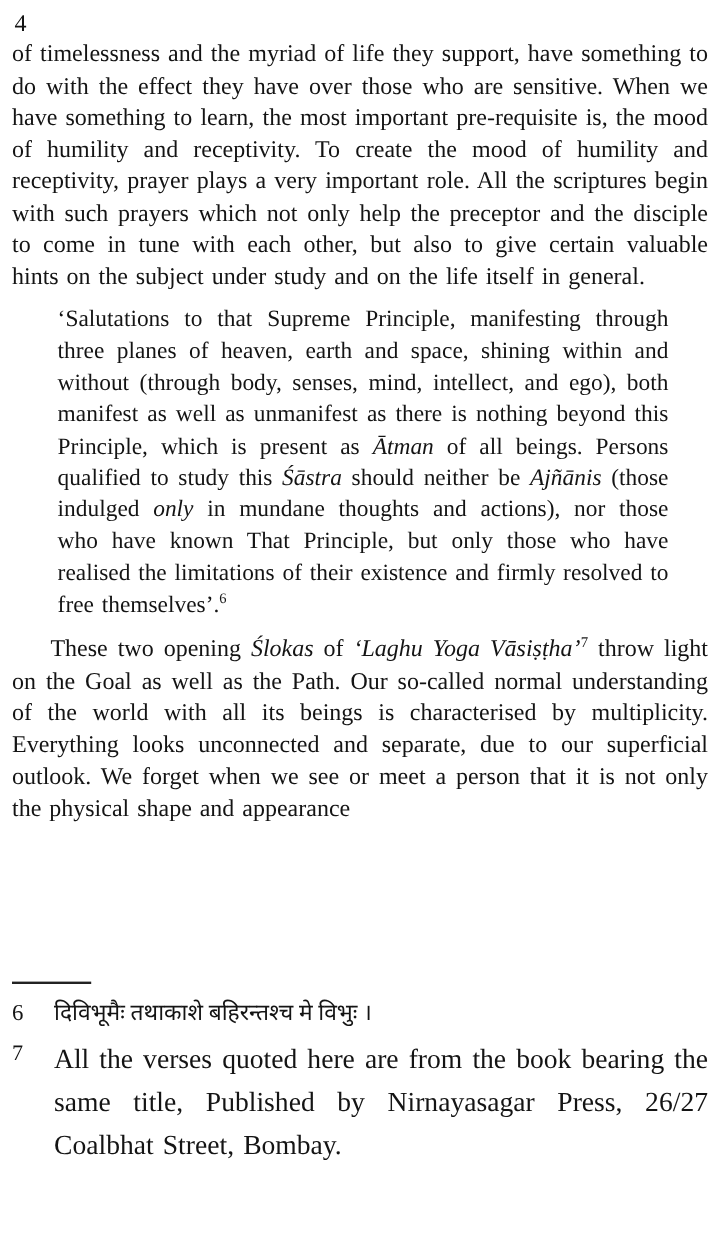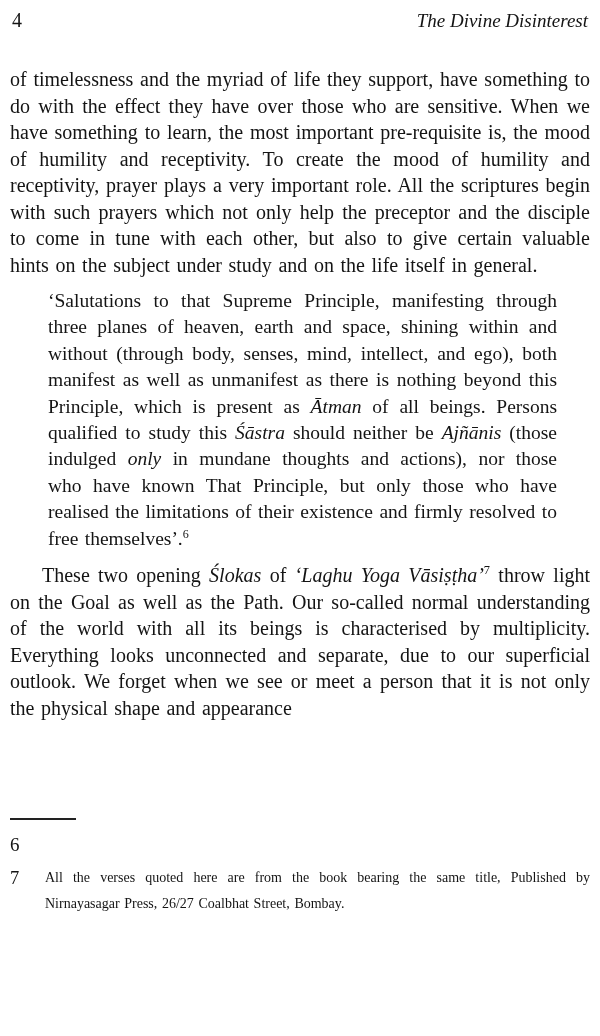--- a/index.html
+++ b/index.html
@@ -27,21 +27,21 @@
   .running-title { font-style: italic; font-size: 19px; }
   .page-number { font-style: normal; }
 
   .body-para {
     margin: 0;
     font-size: 20px;
     line-height: 26.5px;
     text-align: justify;
     word-spacing: 0.08em;
   }
-  .para-first { margin-top: 33px; }
+  .para-first { }
   .quote-block {
     margin: 10px 33px 10px 38px;
     font-size: 19.5px;
     line-height: 26.4px;
     text-align: justify;
     word-spacing: 0.08em;
   }
   .para-indent { text-indent: 32px; }
   sup { font-size: 0.62em; line-height: 0; }
   i { font-style: italic; }
@@ -66,50 +66,50 @@
   }
   .fn-body { flex: 1 1 auto; }
   .devanagari .fn-line, .fn-line {
     font-size: 19px;
     line-height: 31px;
   }
   .fn-line.verse-gap { margin-bottom: 3px; }
   .footnote-latin { margin-top: 5px; }
   .footnote-latin .fn-marker { line-height: 26px; font-size: 18.5px; }
   .fn-text {
-    font-size: 14px;
-    line-height: 26px;
+    font-size: 23px;
+    line-height: 36px;
     text-align: justify;
     word-spacing: 0.08em;
   }
 </style>
 </head>
 <body>
 
 <div class="page">
 
   <header class="page-header">
     <span class="page-number">4</span>
-    <span class="running-title">The Divine Disinterest</span>
   </header>
 
   <main>
     <p class="body-para para-first">of timelessness and the myriad of life they support, have something to do with the effect they have over those who are sensitive. When we have something to learn, the most important pre-requisite is, the mood of humility and receptivity. To create the mood of humility and receptivity, prayer plays a very important role. All the scriptures begin with such prayers which not only help the preceptor and the disciple to come in tune with each other, but also to give certain valuable hints on the subject under study and on the life itself in general.</p>
 
     <blockquote class="quote-block"><span>‘Salutations to that Supreme Principle, manifesting through three planes of heaven, earth and space, shining within and without (through body, senses, mind, intellect, and ego), both manifest as well as unmanifest as there is nothing beyond this Principle, which is present as </span><i>Ātman</i><span> of all beings. Persons qualified to study this </span><i>Śāstra</i><span> should neither be </span><i>Ajñānis</i><span> (those indulged </span><i>only</i><span> in mundane thoughts and actions), nor those who have known That Principle, but only those who have realised the limitations of their existence and firmly resolved to free themselves’.</span><sup>6</sup></blockquote>
 
     <p class="body-para para-indent"><span>These two opening </span><i>Ślokas</i><span> of </span><i>‘Laghu Yoga Vāsiṣṭha’</i><sup>7</sup><span> throw light on the Goal as well as the Path. Our so-called normal understanding of the world with all its beings is characterised by multiplicity. Everything looks unconnected and separate, due to our superficial outlook. We forget when we see or meet a person that it is not only the physical shape and appearance</span></p>
   </main>
 
   <footer class="footnotes">
     <div class="fn-rule"></div>
 
     <div class="footnote footnote-sanskrit">
       <span class="fn-marker">6</span>
       <div class="fn-body devanagari" lang="sa">
+        <div class="fn-line">दिविभूमैः तथाकाशे बहिरन्तश्च मे विभुः ।</div>
       </div>
     </div>
 
     <div class="footnote footnote-latin">
       <span class="fn-marker">7</span>
       <div class="fn-body fn-text">All the verses quoted here are from the book bearing the same title, Published by Nirnayasagar Press, 26/27 Coalbhat Street, Bombay.</div>
     </div>
   </footer>
 
 </div>

